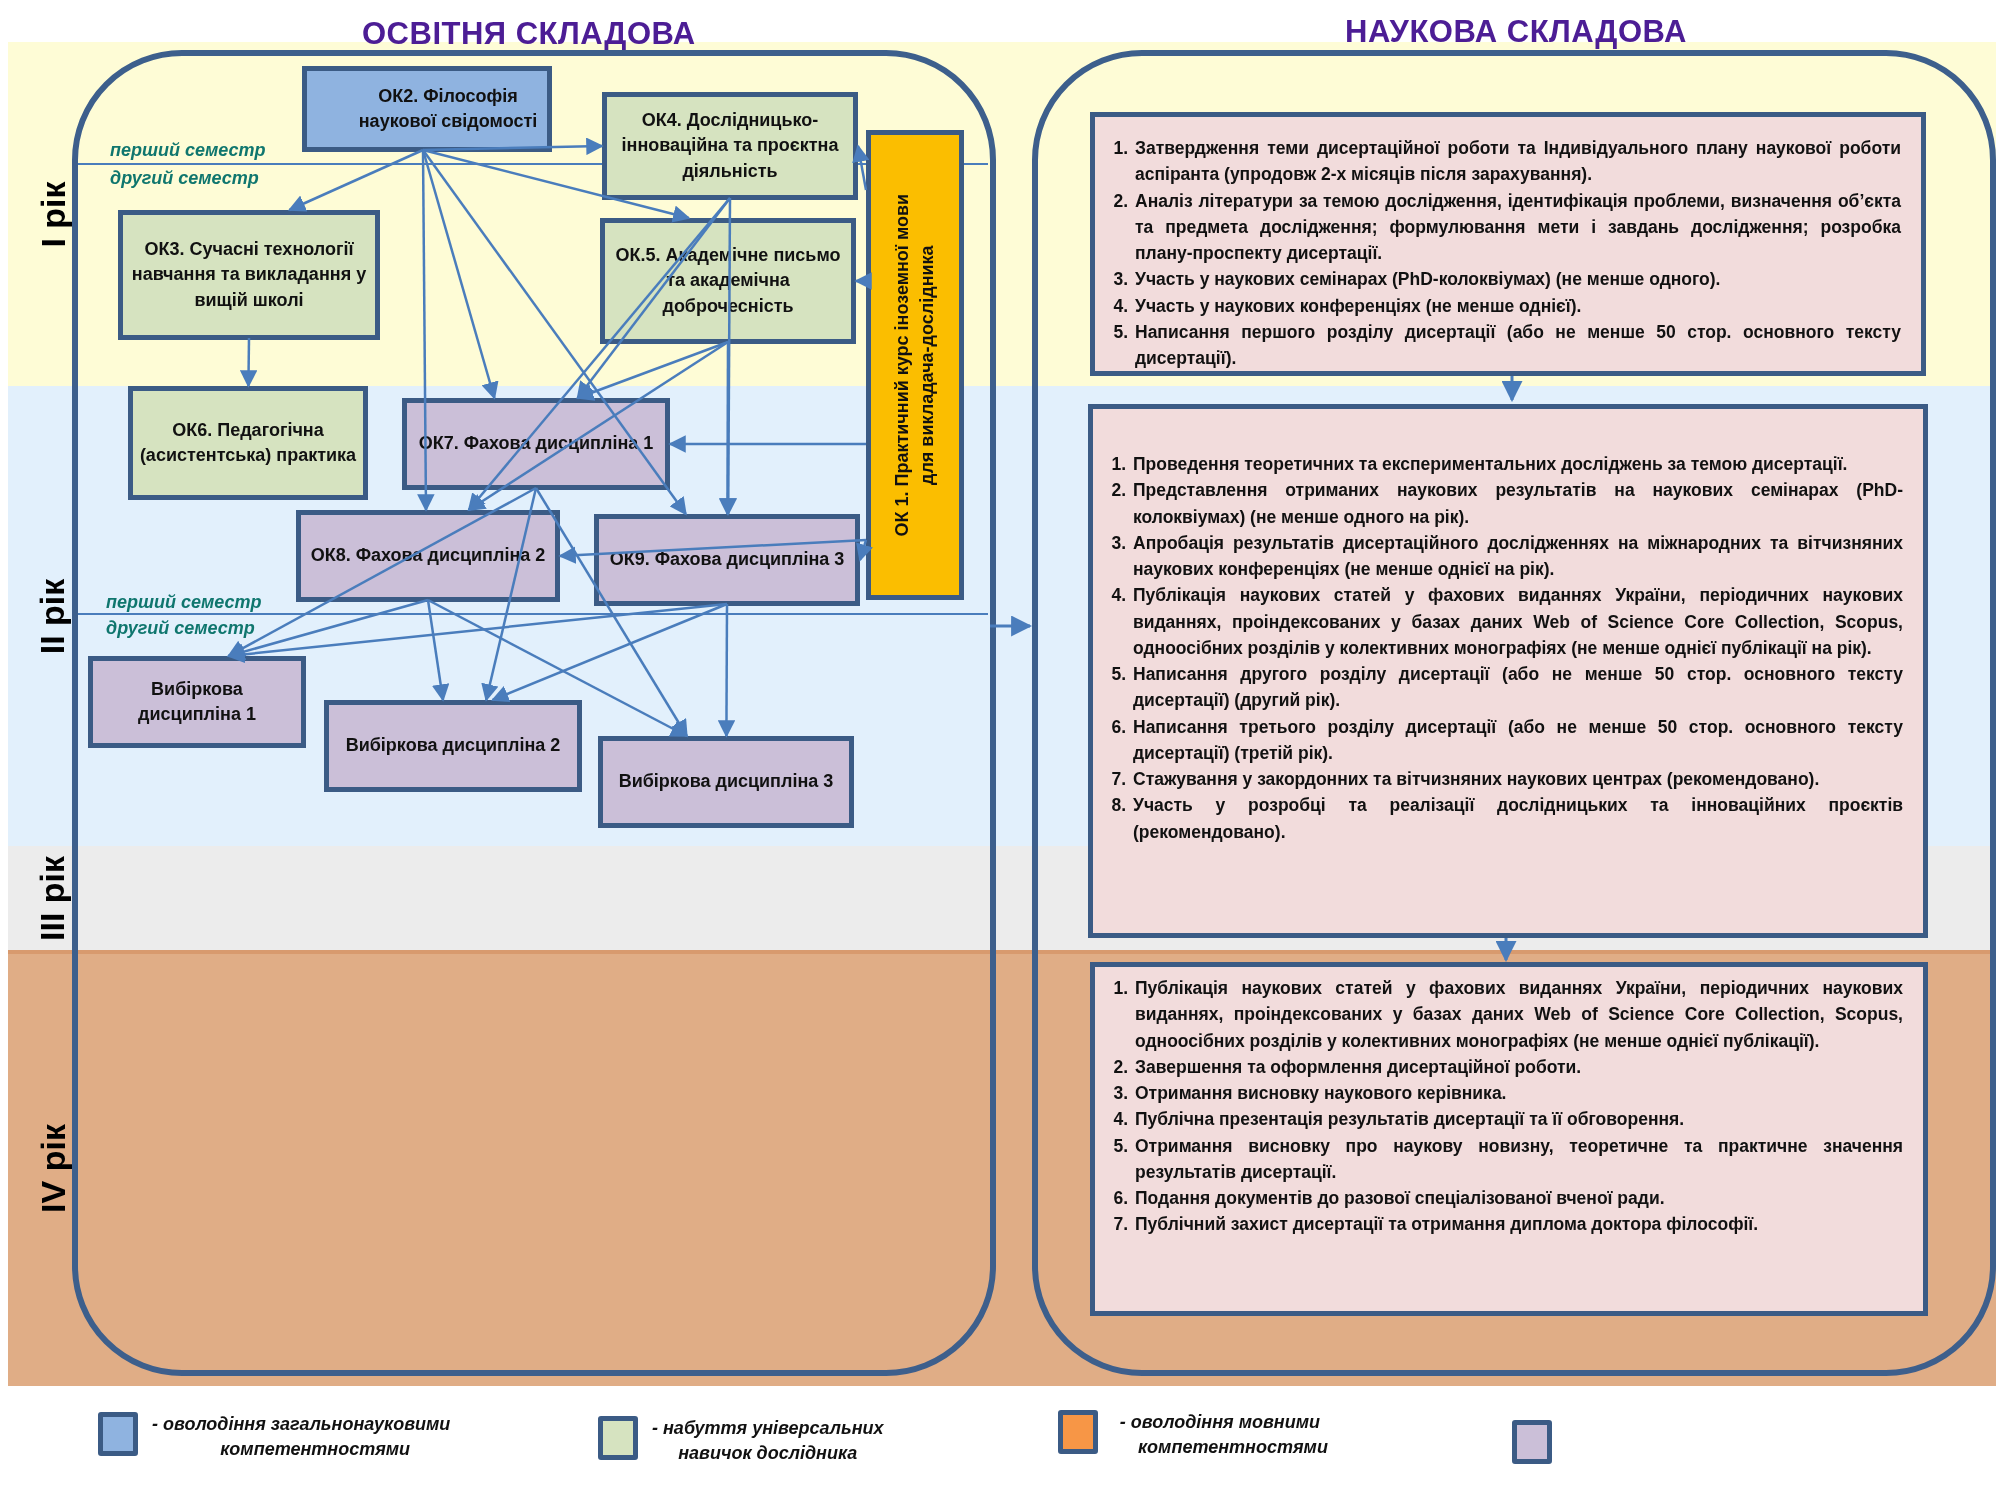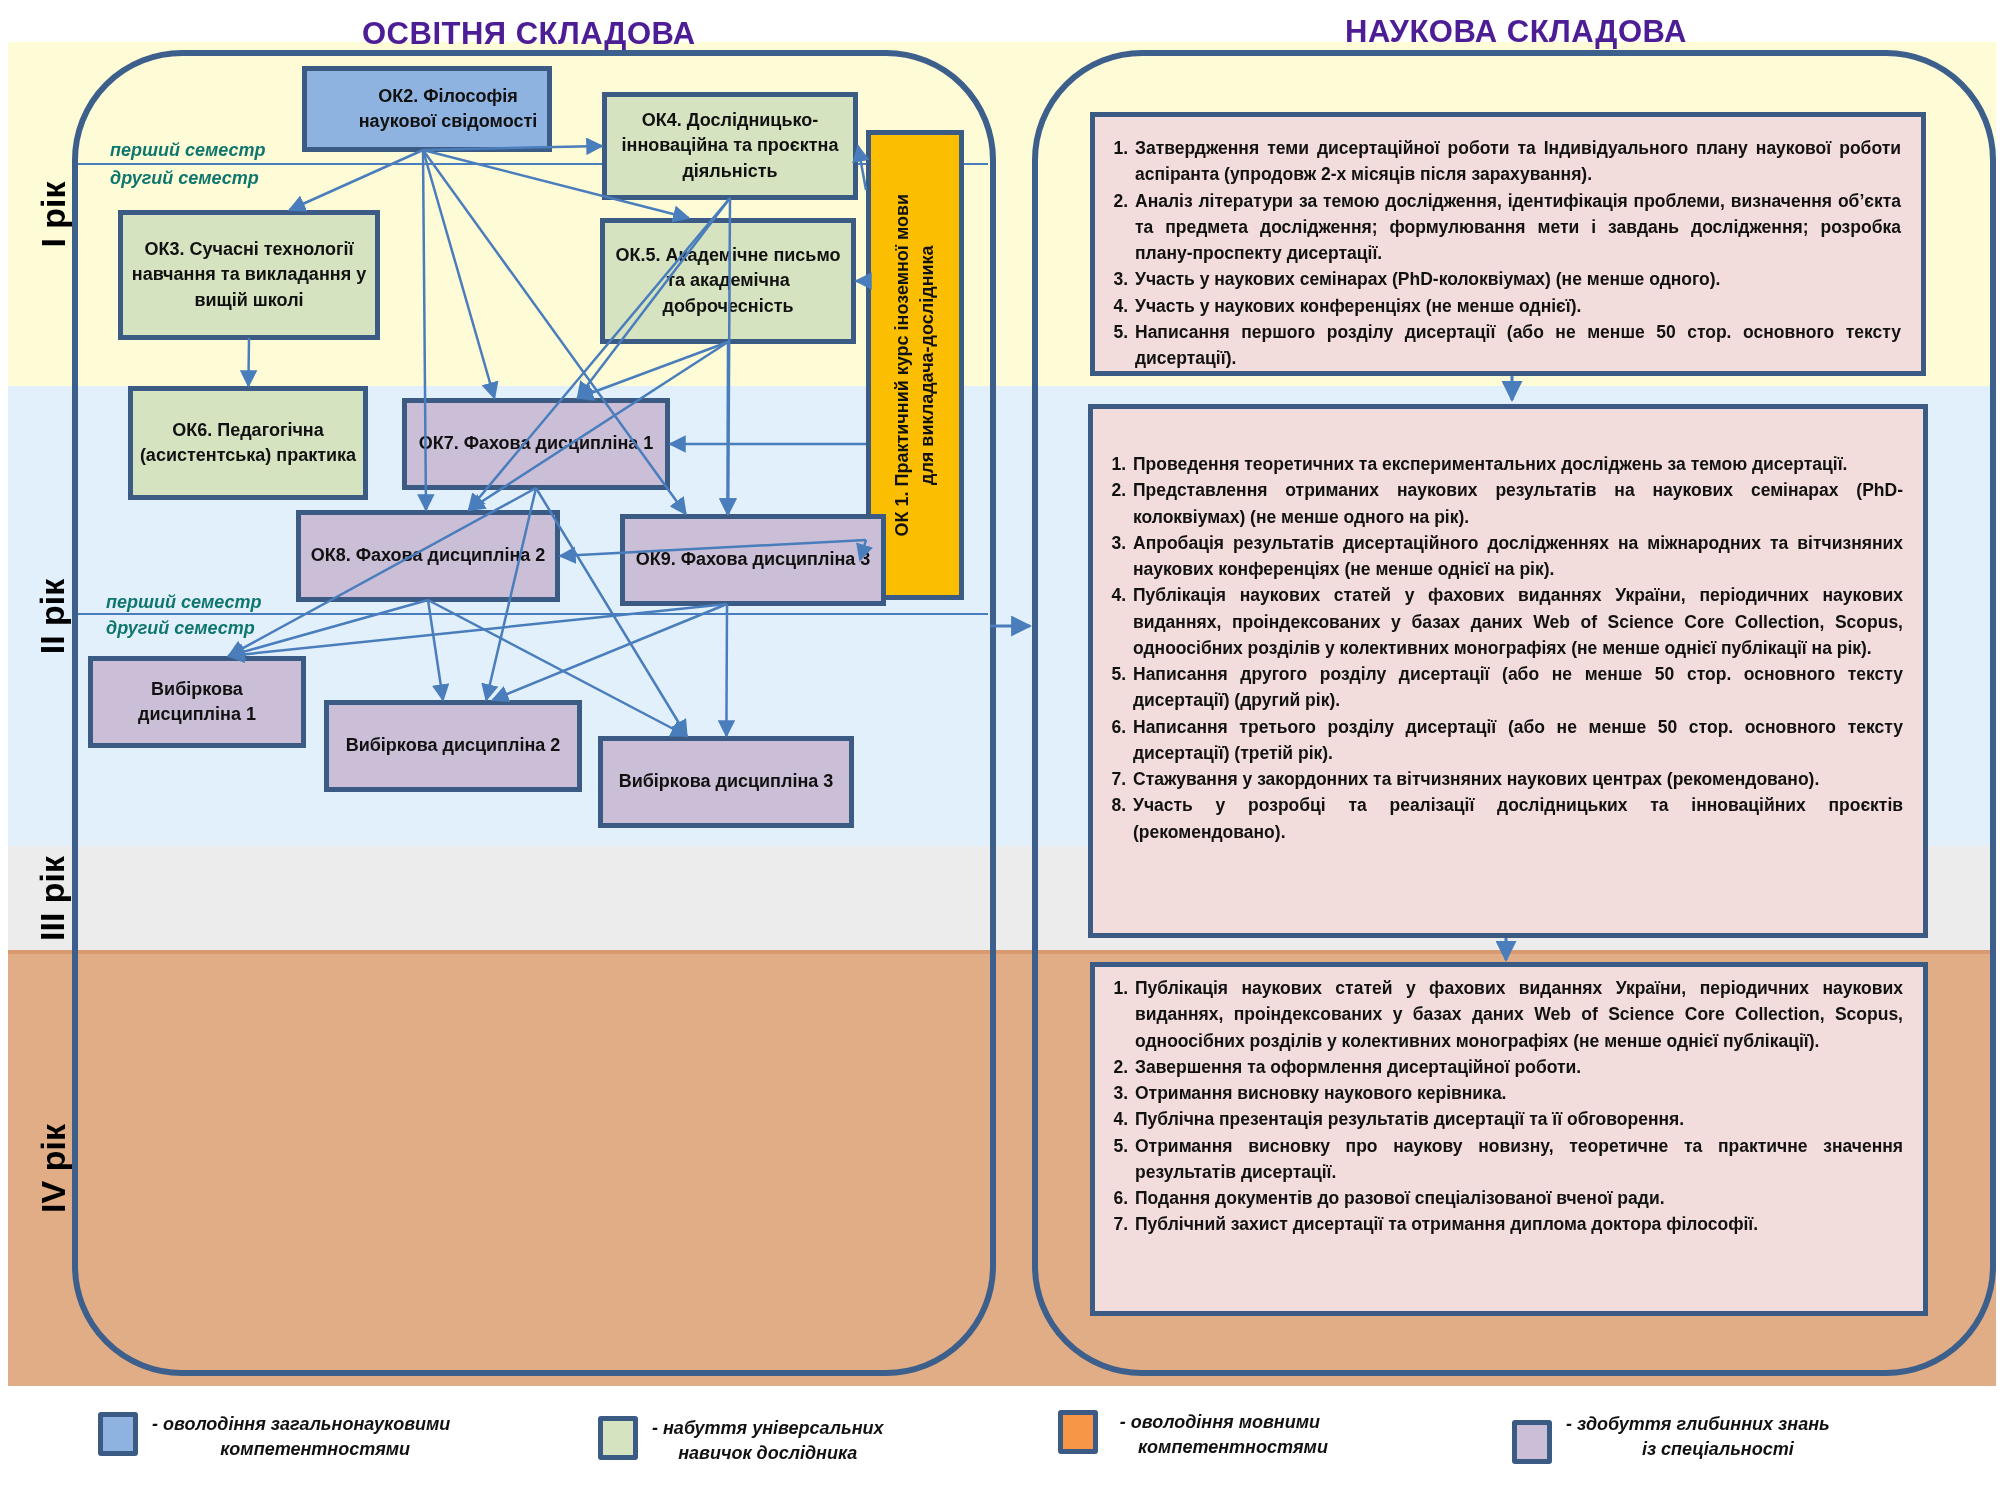--- a/index.html
+++ b/index.html
@@ -86,21 +86,21 @@
 </div>
 <div class="node n-green" id="ok6" style="left:128px;top:386px;width:240px;height:114px;">
     <span>ОК6. Педагогічна (асистентська) практика</span>
   </div>
 <div class="node n-violet" id="ok7" style="left:402px;top:398px;width:268px;height:92px;">
     <span>ОК7. Фахова дисципліна 1</span>
   </div>
 <div class="node n-violet" id="ok8" style="left:296px;top:510px;width:264px;height:92px;">
     <span>ОК8. Фахова дисципліна 2</span>
   </div>
-<div class="node n-violet" id="ok9" style="left:620px;top:514px;width:266px;height:92px;">
+<div class="node n-violet" id="ok9" style="left:594px;top:514px;width:266px;height:92px;">
     <span>ОК9. Фахова дисципліна 3</span>
   </div>
 <div class="node n-violet" id="vd1" style="left:88px;top:656px;width:218px;height:92px;">
     <span>Вибіркова дисципліна 1</span>
   </div>
 <div class="node n-violet" id="vd2" style="left:324px;top:700px;width:258px;height:92px;">
     <span>Вибіркова дисципліна 2</span>
   </div>
 <div class="node n-violet" id="vd3" style="left:598px;top:736px;width:256px;height:92px;align-items:center;">
     <span>Вибіркова дисципліна 3</span>
@@ -196,17 +196,13 @@
 </div>
 <div class="legend-item" style="left:1058px;top:1410px;">
   <div class="legend-swatch" style="background: rgb(247, 150, 70);"></div>
   <div class="legend-text">
       <div>- оволодіння мовними</div>
       <div style="padding-left:26px;">компетентностями</div>
     </div>
 </div>
 <div class="legend-item" style="left:1512px;top:1412px;">
   <div class="legend-swatch" style="margin-top: 8px; background: rgb(203, 191, 216);"></div>
-  <div class="legend-text">
-      <div>- здобуття глибинних знань</div>
-      <div style="padding-left:40px;">із спеціальності</div>
-    </div>
 </div>
 
 </body></html>

